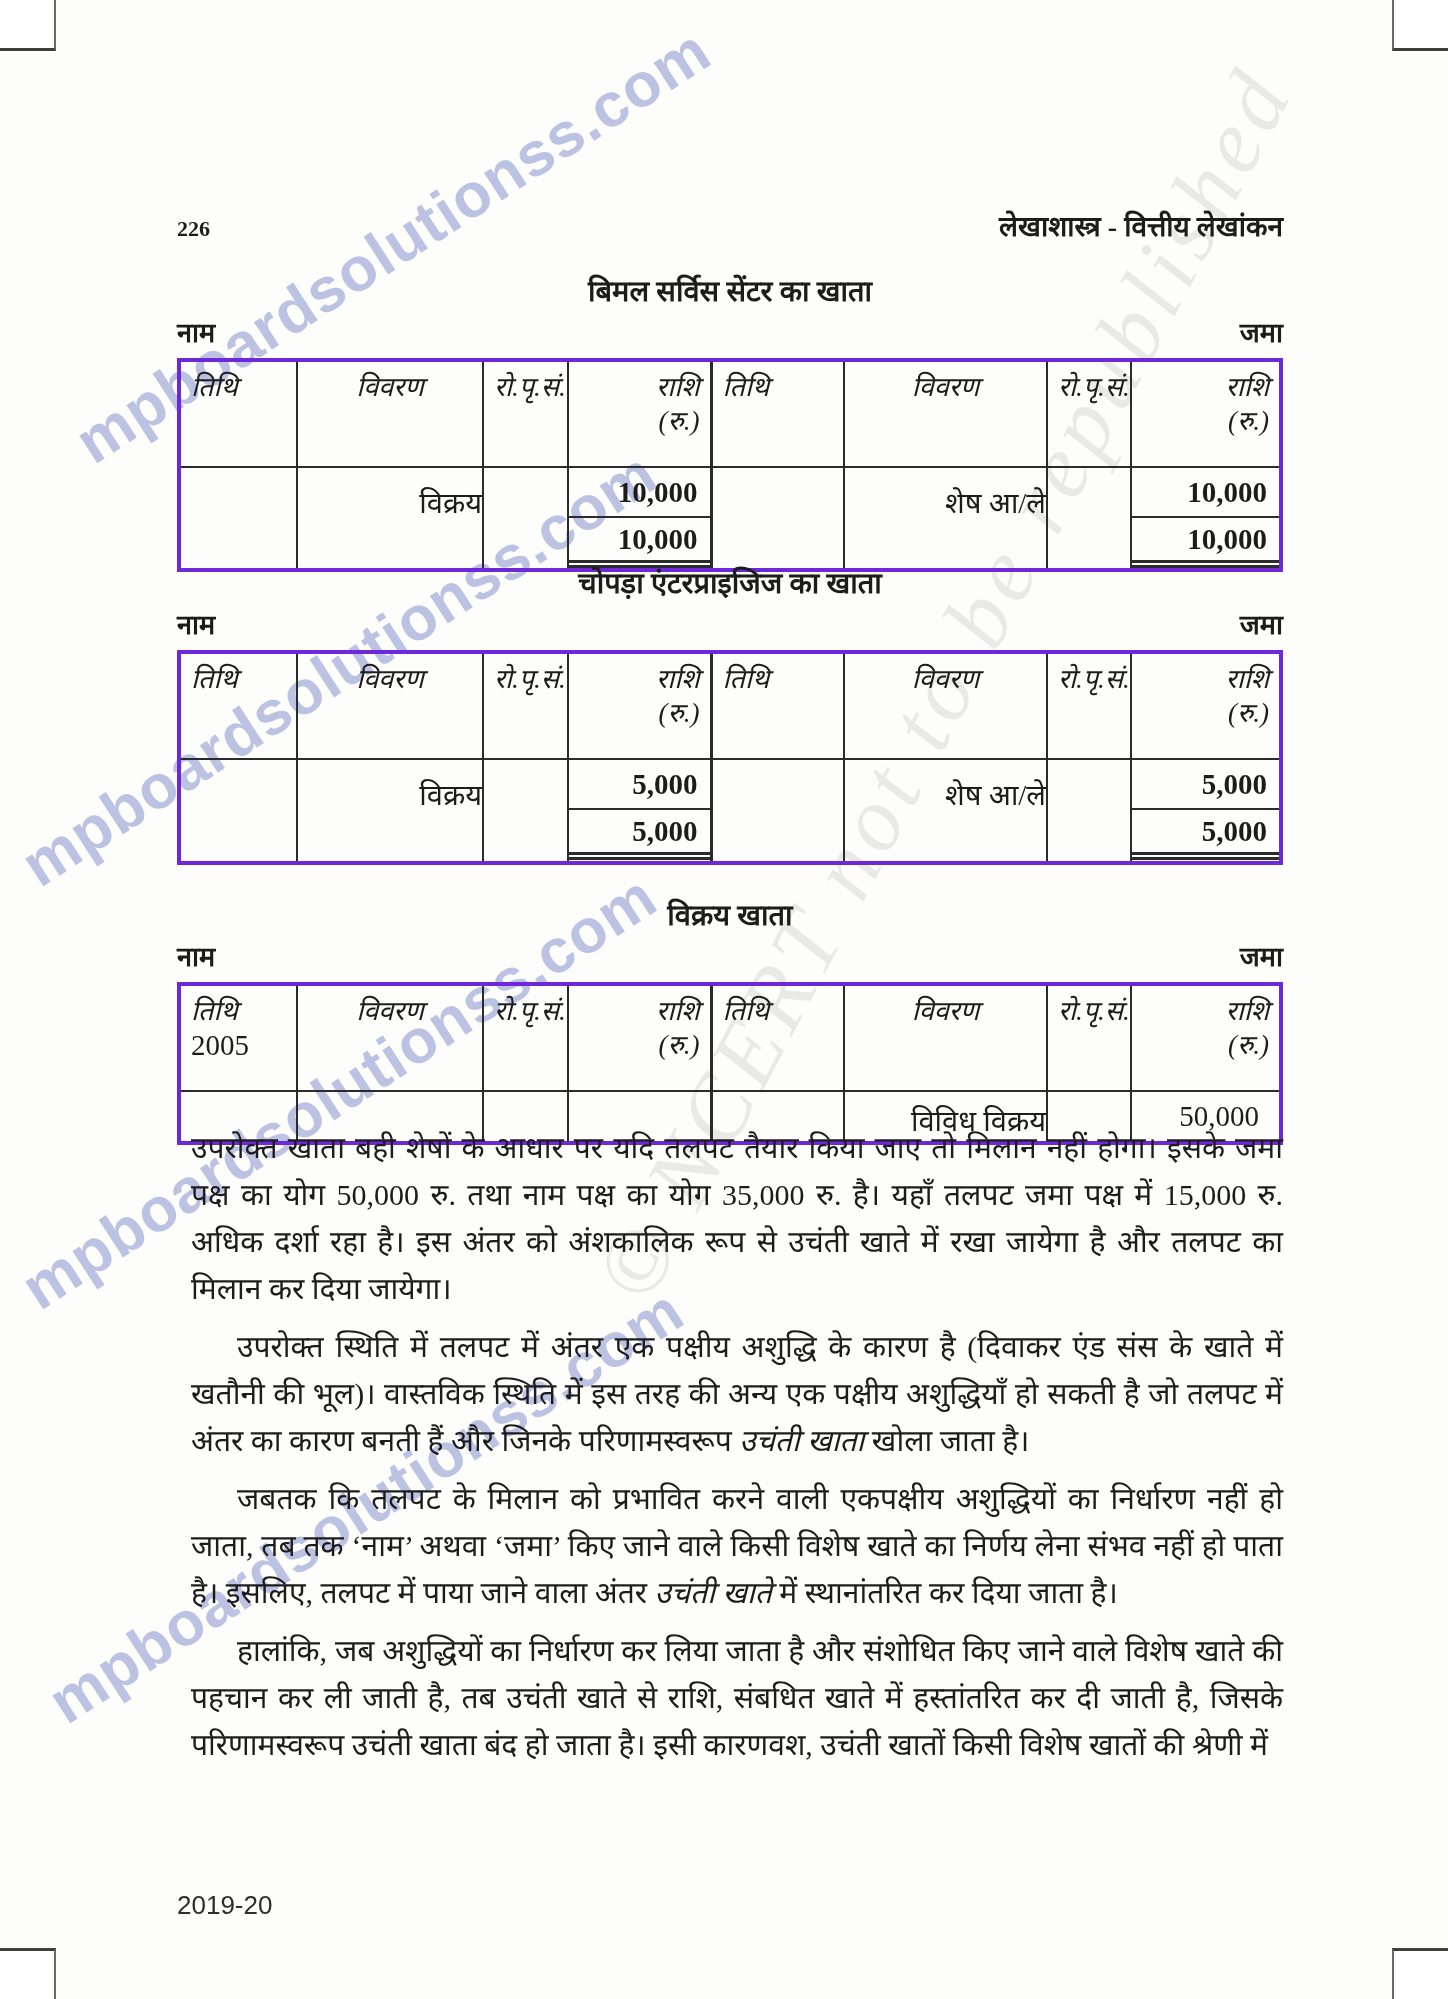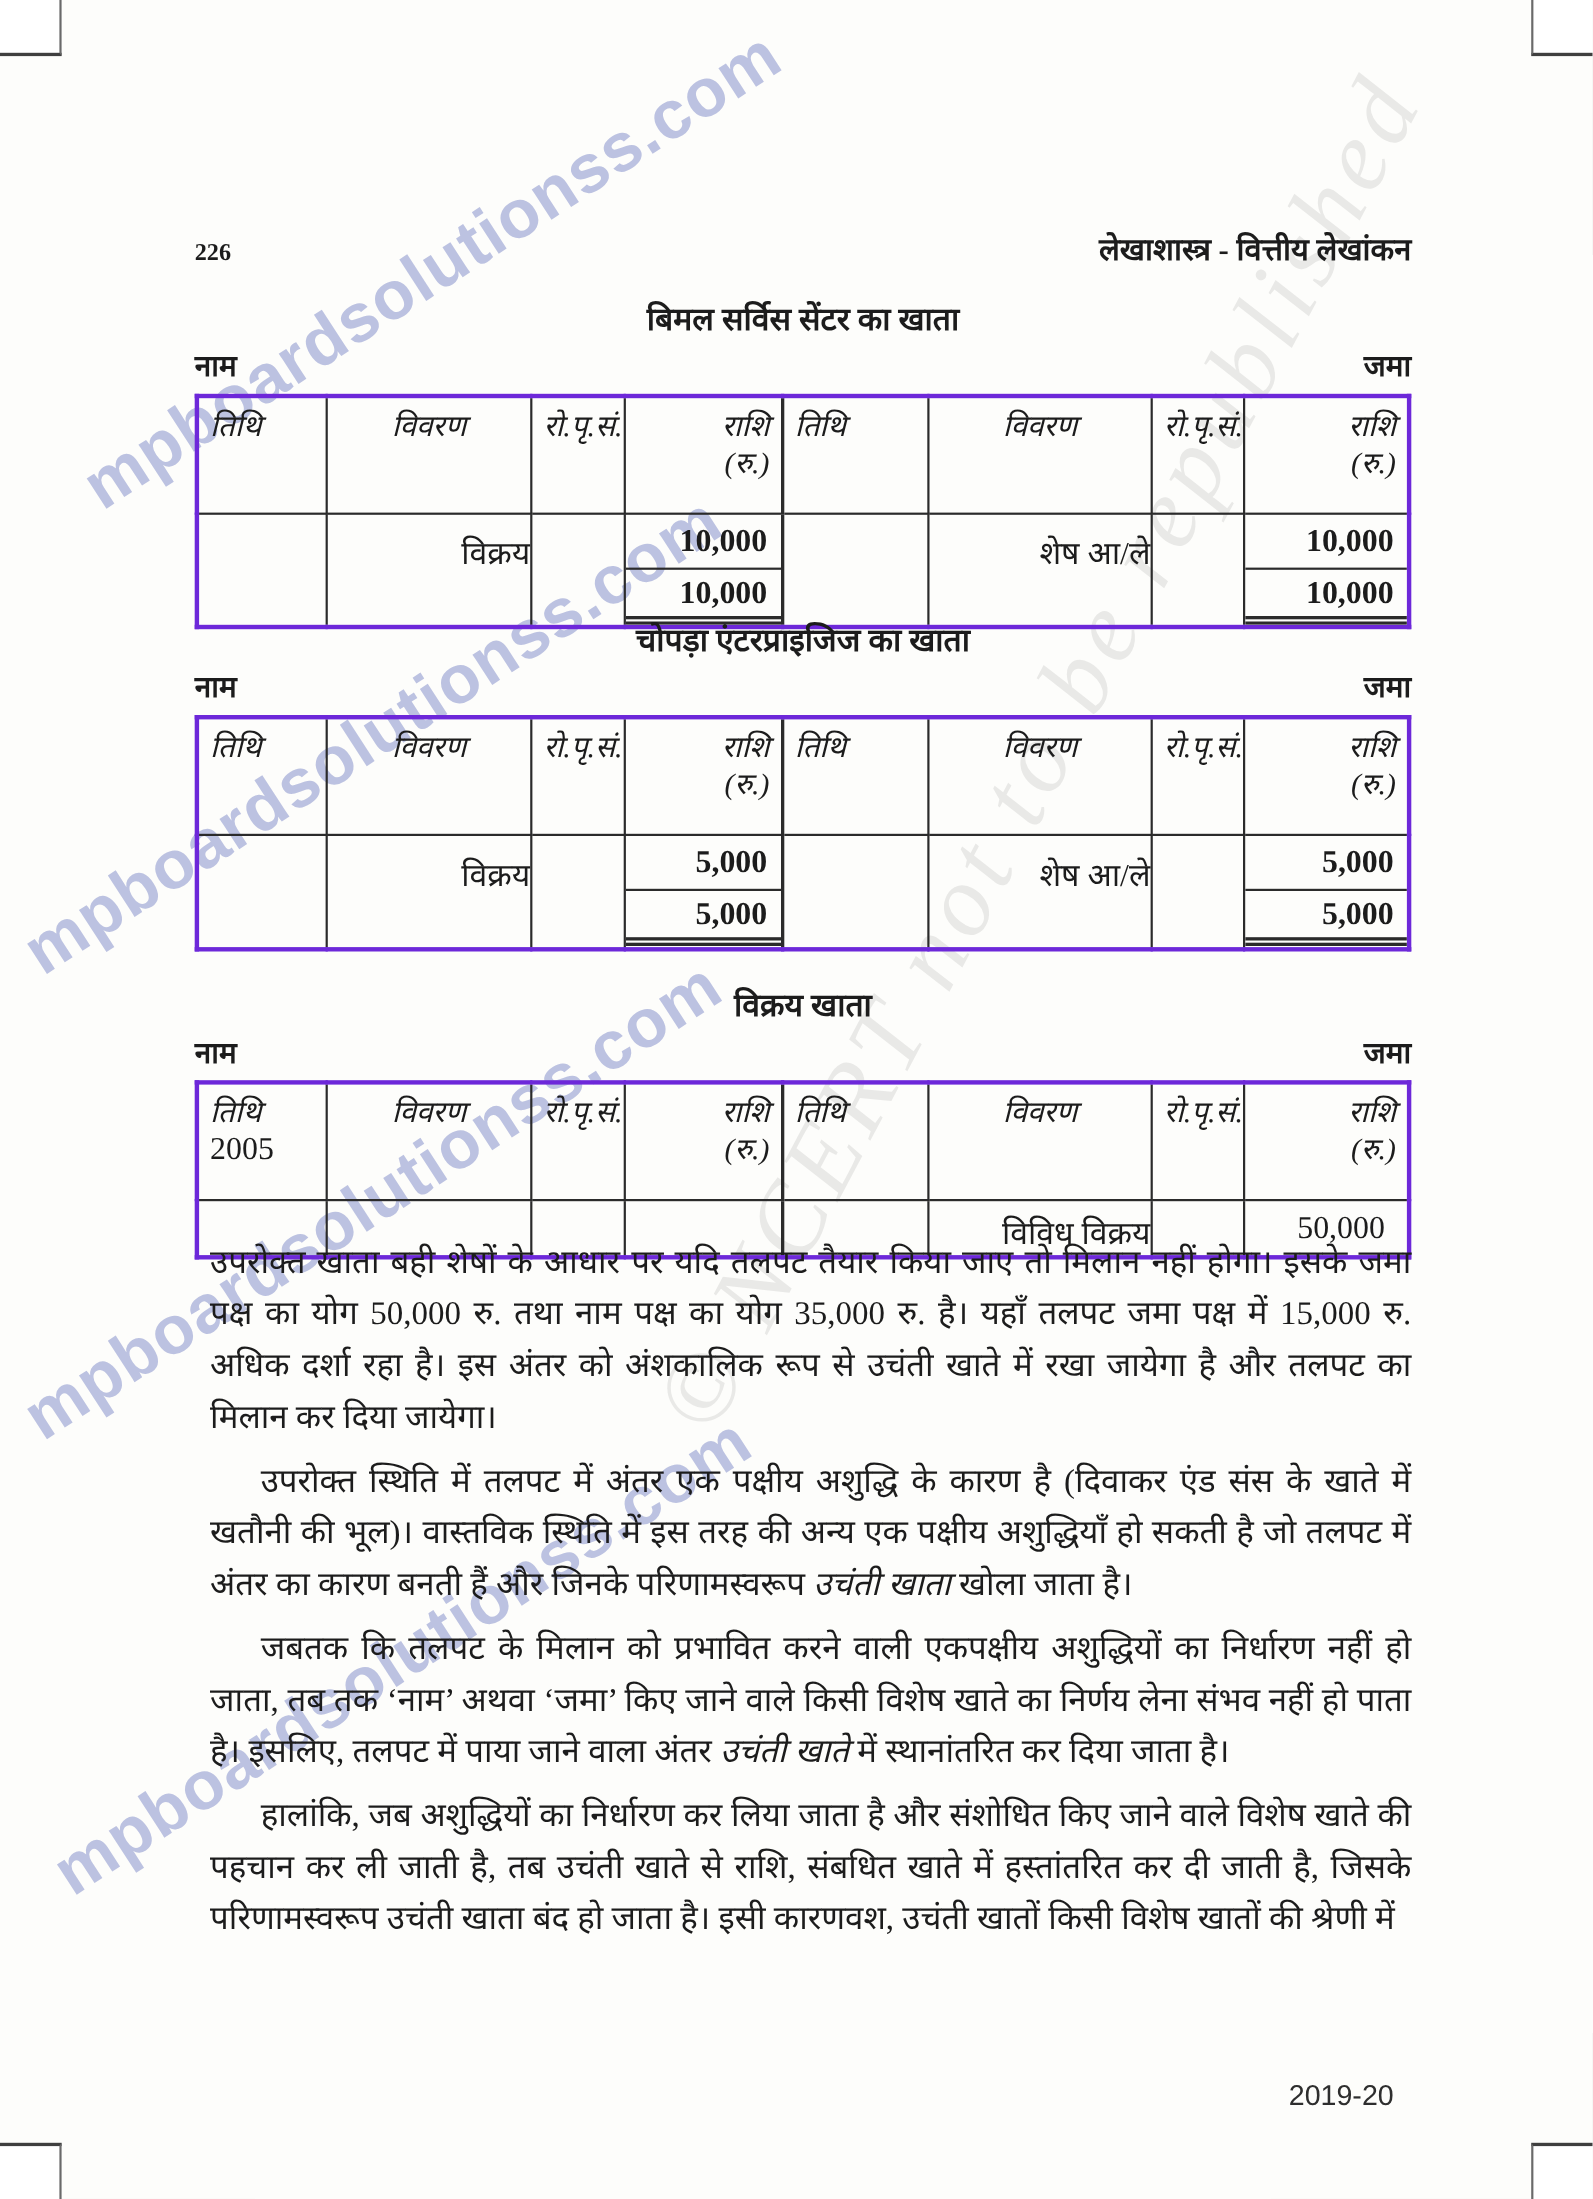--- a/index.html
+++ b/index.html
@@ -66,21 +66,21 @@
   
   .paras {
     position:absolute; left:177px; top:1124px; width:1106px;
     font-size:30px; line-height:47px; text-align:justify;
   }
   .paras p { margin:0 0 11px 14px; }
   .paras p.ind { text-indent:46px; }
   .paras em { font-style:italic; }
 
   .page-foot {
-    position:absolute; left:161px; top:1890px; width:1106px; text-align:right;
+    position:absolute; left:177px; top:1890px; width:1106px; text-align:left;
     font-family:"Liberation Sans","DejaVu Sans",sans-serif; font-size:26px; color:#2e2e2e;
   }
 </style>
 </head>
 <body>
 
 <div class="page">
 
   <div class="corner tl"></div>
   <div class="corner tr"></div>

